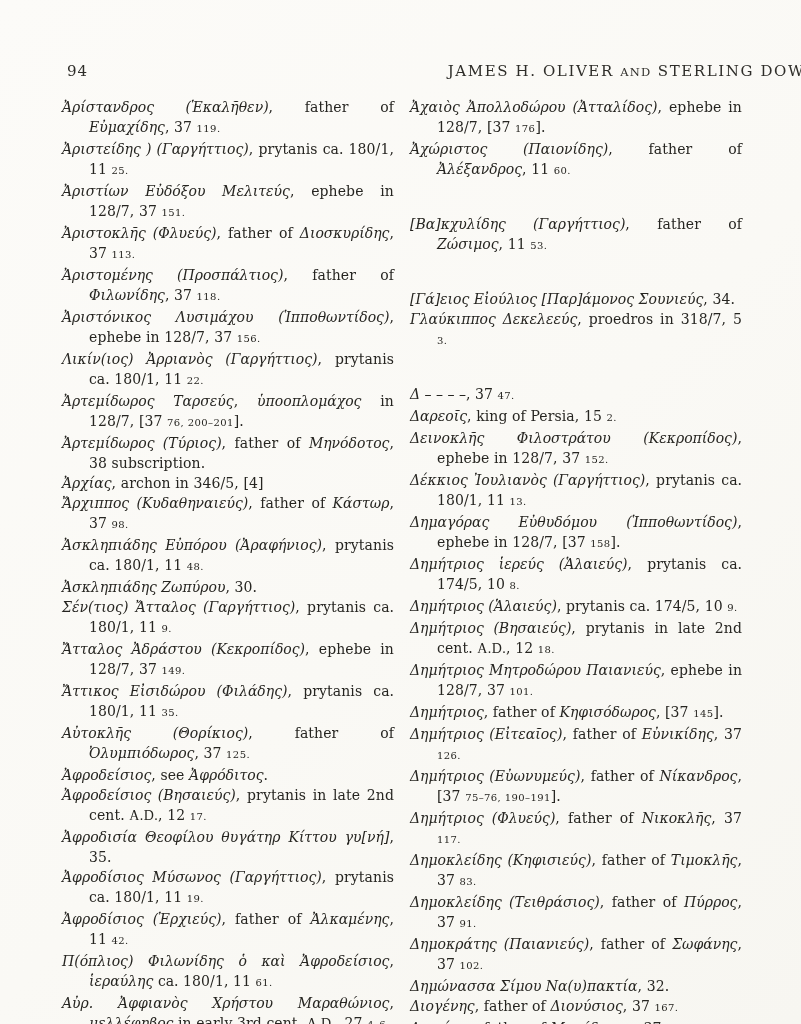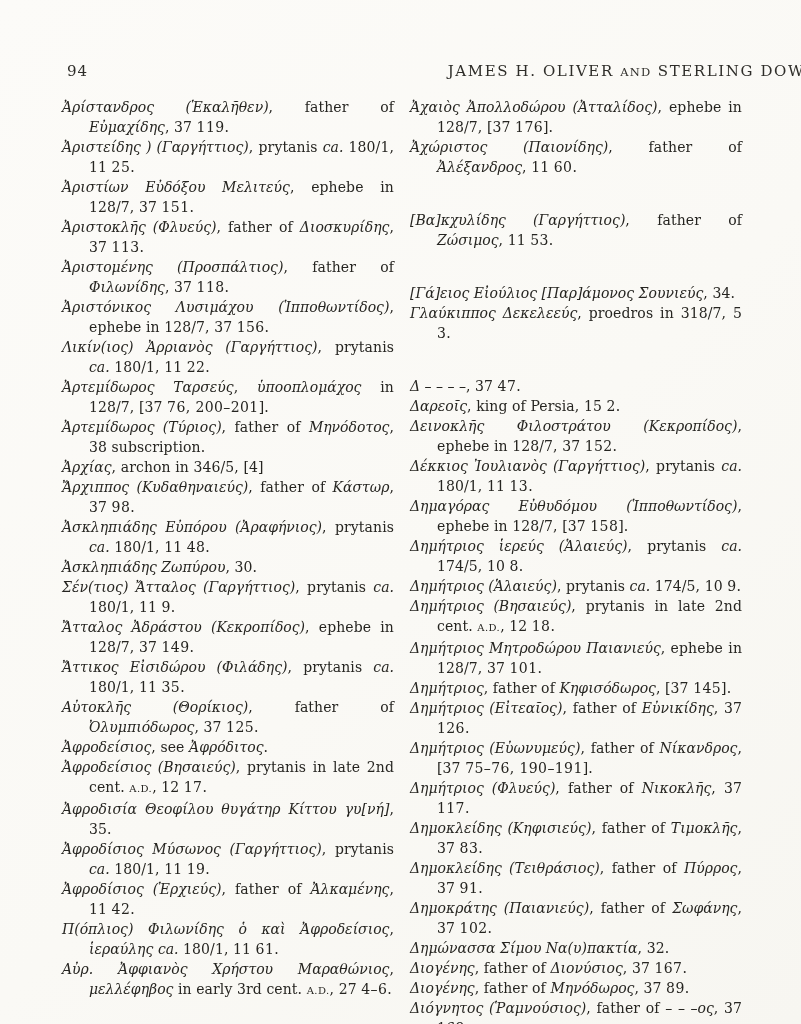--- a/index.html
+++ b/index.html
@@ -28,23 +28,23 @@
   .col-right{left:410px;}
   .entry{
     margin:0;
     font-size:14px;line-height:20px;
     text-align:justify;
     padding-left:27px;text-indent:-27px;
     color:#262521;
   }
   .entry.gap{margin-top:33px;}
   .gr{font-style:italic;}
-  .it{font-style:italic;}
-  .sb{font-size:14px;letter-spacing:0.4px;}
-  .sc{font-size:10px;letter-spacing:0.4px;}
+  .it{}
+  .sb{font-size:10px;letter-spacing:0.4px;}
+  .sc{font-size:14px;letter-spacing:0.4px;font-family:Liberation Serif, serif;}
   .la{letter-spacing:0.1px;}
 </style>
 </head>
 <body>
 
 <div class="page">
   <div class="page-header">
     <span class="page-number">94</span>
     <div class="running-title"><span>JAMES H. OLIVER </span><span class="and">AND</span><span> STERLING DOW</span></div>
   </div>

